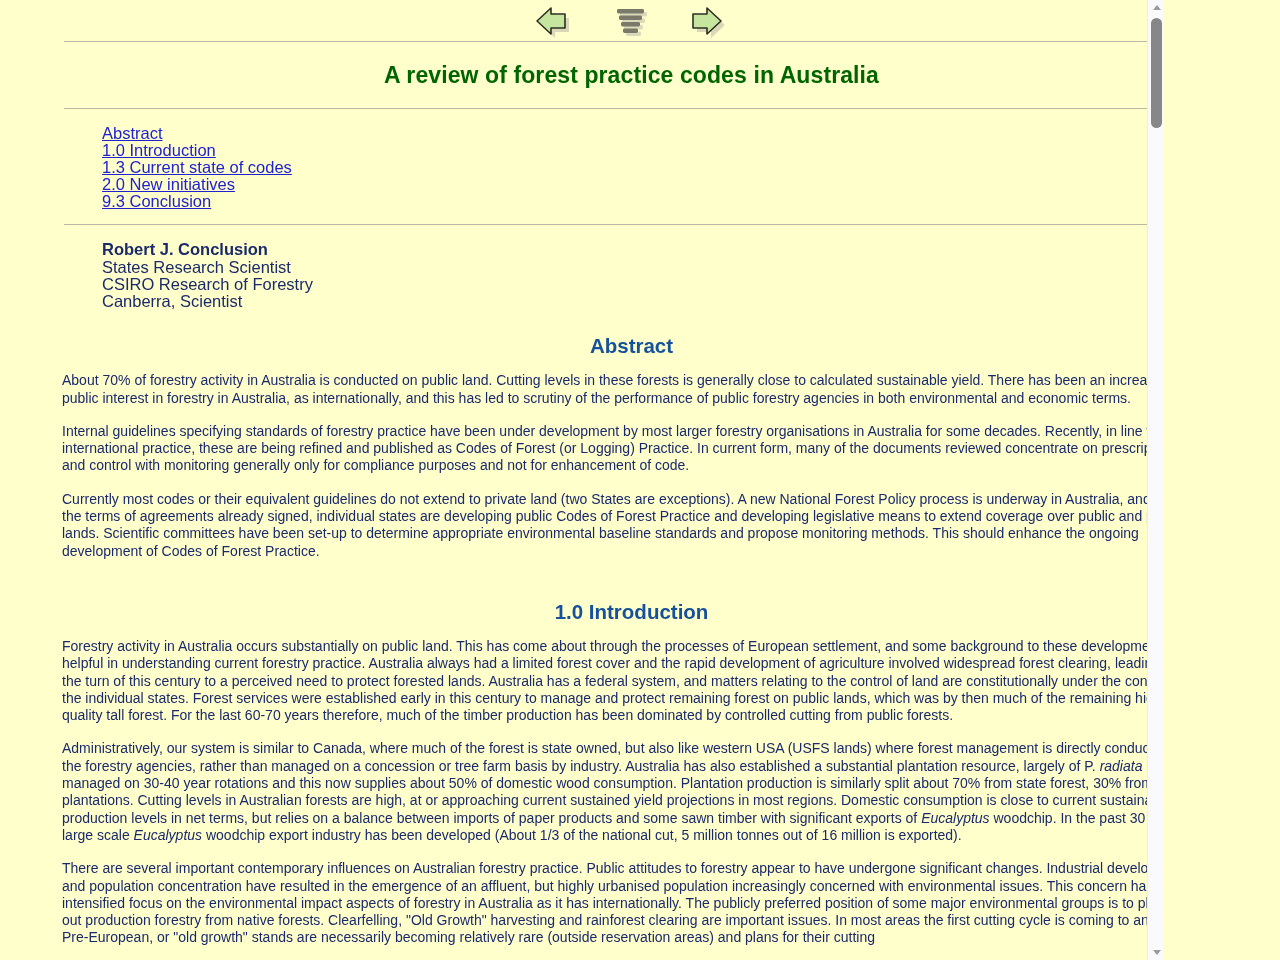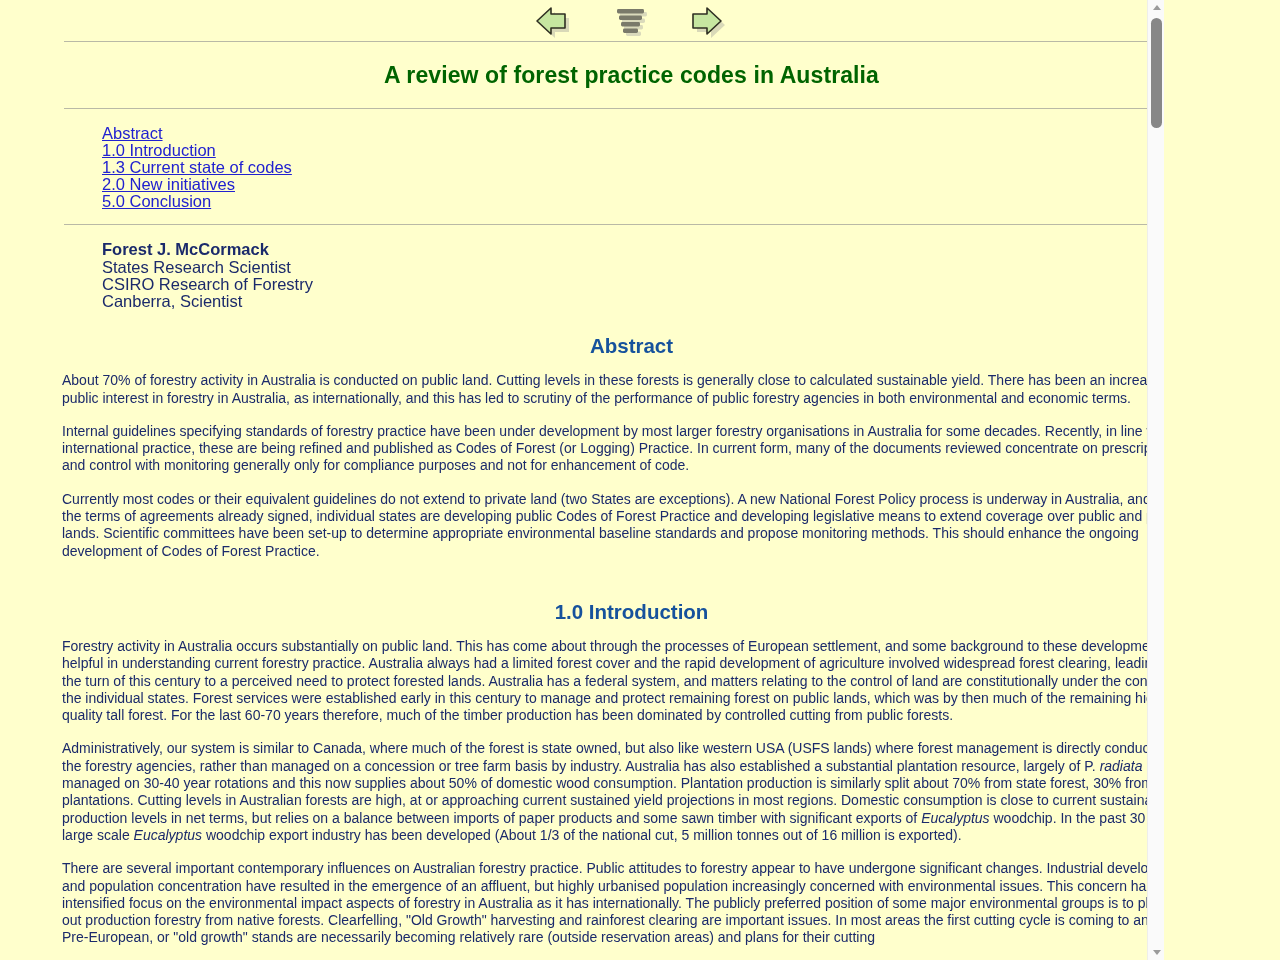--- a/index.html
+++ b/index.html
@@ -204,27 +204,27 @@
 
     <h1 class="doc-title">A review of forest practice codes in Australia</h1>
 
     <hr class="hr2">
 
     <nav class="toc">
       <a href="#">Abstract</a>
       <a href="#">1.0 Introduction</a>
       <a href="#">1.3 Current state of codes</a>
       <a href="#">2.0 New initiatives</a>
-      <a href="#">5.0 Conclusion</a>
+      <a href="#">9.3 Conclusion</a>
     </nav>
 
     <hr class="hr2">
 
     <address class="author" style="font-style:normal;">
-      <div class="name">Forest J. McCormack</div>
+      <div class="name">Robert J. Conclusion</div>
       <div>States Research Scientist</div>
       <div>CSIRO Research of Forestry</div>
       <div>Canberra, Scientist</div>
     </address>
 
     <h2 class="section-heading">Abstract</h2>
     <div class="body-col">
       <p class="para">About 70% of forestry activity in Australia is conducted on public land. Cutting levels in these forests is generally close to calculated sustainable yield. There has been an increased public interest in forestry in Australia, as internationally, and this has led to scrutiny of the performance of public forestry agencies in both environmental and economic terms.</p>
       <p class="para">Internal guidelines specifying standards of forestry practice have been under development by most larger forestry organisations in Australia for some decades. Recently, in line with international practice, these are being refined and published as Codes of Forest (or Logging) Practice. In current form, many of the documents reviewed concentrate on prescription and control with monitoring generally only for compliance purposes and not for enhancement of code.</p>
       <p class="para">Currently most codes or their equivalent guidelines do not extend to private land (two States are exceptions). A new National Forest Policy process is underway in Australia, and under the terms of agreements already signed, individual states are developing public Codes of Forest Practice and developing legislative means to extend coverage over public and private lands. Scientific committees have been set-up to determine appropriate environmental baseline standards and propose monitoring methods. This should enhance the ongoing development of Codes of Forest Practice.</p>

